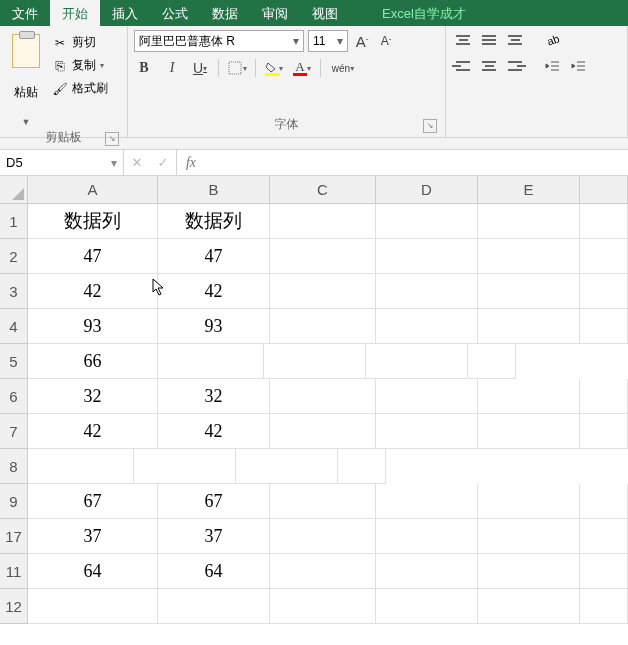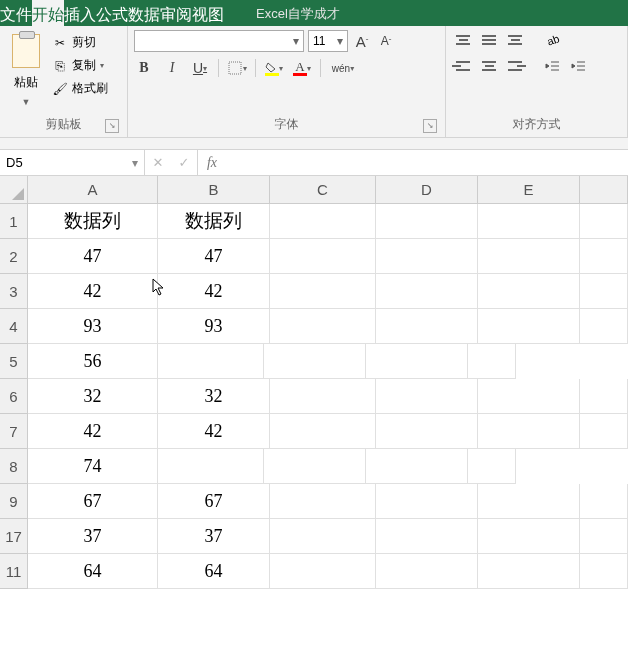--- a/index.html
+++ b/index.html
@@ -1,35 +1,35 @@
 <!DOCTYPE html>
 <html><head>
 <meta charset="utf-8">
 <style>
 * { box-sizing: border-box; margin: 0; padding: 0; font-family: "Microsoft YaHei", sans-serif; }
 body { width: 628px; height: 645px; background: #fff; overflow: hidden; font-size: 12px; }
 
 
 .menubar { background: #217346; height: 26px; display: flex; color: #fff; }
-.menubar .tab { padding: 5px 0; cursor: pointer; font-size: 16px; }
+.menubar .tab { padding: 5px 12px; cursor: pointer; font-size: 13px; }
 .menubar .tab.active { background: #f3f3f3; color: #217346; }
-.menubar .brand { padding: 5px 12px; font-size: 13px; color: #e5e5e5; margin-left: 20px; }
+.menubar .brand { padding: 5px 12px; font-size: 13px; color: #86efac; margin-left: 20px; }
 
 
 .ribbon { background: #f3f3f3; height: 112px; display: flex; border-bottom: 1px solid #d4d4d4; }
 .group { border-right: 1px solid #d4d4d4; display: flex; flex-direction: column; padding: 4px 6px 2px 6px; }
 .group-body { flex: 1; display: flex; align-items: flex-start; }
 .group-label { text-align: center; font-size: 12px; color: #666; padding: 2px 0; position: relative; }
 .group-label .launcher { position: absolute; right: 2px; bottom: 2px; width: 14px; height: 14px; border: 1px solid #aaa; font-size: 8px; line-height: 12px; text-align: center; color: #777; }
 
 
 .clip-big { display: flex; flex-direction: column; align-items: center; width: 40px; padding-top: 4px; }
 .clip-big .paste-icon { width: 28px; height: 34px; border: 1px solid #d9b36c; background: #fff8e6; position: relative; }
 .clip-big .paste-icon::before { content: ""; position: absolute; top: -4px; left: 6px; width: 14px; height: 6px; border: 1px solid #999; border-radius: 2px; background: #ddd; }
-.clip-big span { font-size: 12px; margin-top: 6px; }
+.clip-big span { font-size: 12px; margin-top: 16px; }
 .clip-small { display: flex; flex-direction: column; gap: 6px; margin-left: 6px; padding-top: 4px; }
 .clip-small .row { display: flex; align-items: center; gap: 4px; font-size: 12px; }
 .mini-icon { width: 16px; height: 16px; display: inline-flex; align-items: center; justify-content: center; }
 
 
 .font-group .row1 { display: flex; gap: 4px; margin-bottom: 6px; }
 .font-combo { width: 170px; height: 22px; border: 1px solid #ababab; background: #fff; display: flex; align-items: center; padding: 0 4px; font-size: 12px; }
 .font-combo .dd { margin-left: auto; color: #666; }
 .size-combo { width: 40px; height: 22px; border: 1px solid #ababab; background: #fff; display: flex; align-items: center; padding: 0 4px; font-size: 12px; }
 .size-combo .dd { margin-left: auto; color: #666; }
@@ -44,21 +44,21 @@
 .color-bar .bar { width:14px; height:3px; }
 
 
 .align-group .arow { display:flex; gap:4px; margin-bottom:6px; }
 .abtn { width:22px; height:20px; display:flex; flex-direction:column; justify-content:center; align-items:center; gap:2px; }
 .abtn .l { width:14px; height:2px; background:#666; }
 .abtn .l.s { width:9px; }
 
 
 .fbar-row { height: 26px; display:flex; border-bottom:1px solid #d4d4d4; background:#fff; }
-.namebox { width:145px; border-right:1px solid #d4d4d4; display:flex; align-items:center; }
+.namebox { width:124px; border-right:1px solid #d4d4d4; display:flex; align-items:center; }
 .namebox input { border:none; width:100%; padding:0 6px; font-size:13px; outline:none; }
 .namebox .dd { padding:0 6px; color:#888; }
 .fxbtns { display:flex; align-items:center; border-right:1px solid #d4d4d4; }
 .fxbtns .b { width:26px; text-align:center; color:#bbb; font-size:13px; }
 .fxlabel { width:28px; display:flex; align-items:center; justify-content:center; font-style:italic; color:#777; font-family: "Times New Roman", serif; font-size:14px; }
 .fxinput { flex:1; border:none; padding:0 6px; outline:none; font-size:13px; }
 
 
 .spacer-row { height:12px; background:#f3f3f3; border-bottom:1px solid #d4d4d4; }
 
@@ -119,20 +119,21 @@
     <div class="group-label">
       <span>剪贴板</span>
       <div class="launcher">↘</div>
     </div>
   </div>
 
   <div class="group font-group" style="width:318px">
     <div class="group-body" style="flex-direction:column;gap:0">
       <div class="row1">
         <div class="font-combo">
+          <span>阿里巴巴普惠体 R</span>
           <span class="dd">▾</span>
         </div>
         <div class="size-combo">
           <span>11</span>
           <span class="dd">▾</span>
         </div>
         <div class="grow">
             <span style="font-size:15px">A</span>
             <span style="font-size:8px;vertical-align:super">ˆ</span>
           </div>
@@ -231,23 +232,20 @@
           <svg width="16" height="16">
               <path d="M6 4h8M6 8h8M6 12h8M4 8l-3-2v4z" stroke="#555" fill="#555" stroke-width="1"></path>
             </svg>
         </div>
         <div class="abtn">
           <svg width="16" height="16">
               <path d="M6 4h8M6 8h8M6 12h8M1 6l3 2-3 2z" stroke="#555" fill="#555" stroke-width="1"></path>
             </svg>
         </div>
       </div>
-    </div>
-    <div class="group-label">
-      <span>对齐方式</span>
     </div>
   </div>
 </div>
 
 <div class="spacer-row"></div>
 
 <div class="fbar-row">
   <div class="namebox">
     <input value="D5" style="">
     <span class="dd">▾</span>
@@ -303,21 +301,21 @@
       <div class="rowhead" style="height: 35px;">4</div>
       <div class="cell" style="width: 130px; height: 35px;">93</div>
       <div class="cell" style="width: 112px; height: 35px;">93</div>
       <div class="cell" style="width: 106px; height: 35px;"></div>
       <div class="cell" style="width: 102px; height: 35px;"></div>
       <div class="cell" style="width: 102px; height: 35px;"></div>
       <div class="cell" style="width: 48px; height: 35px;"></div>
     </div>
     <div class="row">
       <div class="rowhead" style="height: 35px;">5</div>
-      <div class="cell" style="width: 130px; height: 35px;">56</div>
+      <div class="cell" style="width: 130px; height: 35px;">66</div>
       <div class="cell" style="width: 106px; height: 35px;"></div>
       <div class="cell" style="width: 102px; height: 35px;"></div>
       <div class="cell" style="width: 102px; height: 35px;"></div>
       <div class="cell" style="width: 48px; height: 35px;"></div>
     </div>
     <div class="row">
       <div class="rowhead" style="height: 35px;">6</div>
       <div class="cell" style="width: 130px; height: 35px;">32</div>
       <div class="cell" style="width: 112px; height: 35px;">32</div>
       <div class="cell" style="width: 106px; height: 35px;"></div>
@@ -329,21 +327,20 @@
       <div class="rowhead" style="height: 35px;">7</div>
       <div class="cell" style="width: 130px; height: 35px;">42</div>
       <div class="cell" style="width: 112px; height: 35px;">42</div>
       <div class="cell" style="width: 106px; height: 35px;"></div>
       <div class="cell" style="width: 102px; height: 35px;"></div>
       <div class="cell" style="width: 102px; height: 35px;"></div>
       <div class="cell" style="width: 48px; height: 35px;"></div>
     </div>
     <div class="row">
       <div class="rowhead" style="height: 35px;">8</div>
-      <div class="cell" style="width: 130px; height: 35px;">74</div>
       <div class="cell" style="width: 106px; height: 35px;"></div>
       <div class="cell" style="width: 102px; height: 35px;"></div>
       <div class="cell" style="width: 102px; height: 35px;"></div>
       <div class="cell" style="width: 48px; height: 35px;"></div>
     </div>
     <div class="row">
       <div class="rowhead" style="height: 35px;">9</div>
       <div class="cell" style="width: 130px; height: 35px;">67</div>
       <div class="cell" style="width: 112px; height: 35px;">67</div>
       <div class="cell" style="width: 106px; height: 35px;"></div>
@@ -362,17 +359,26 @@
     </div>
     <div class="row">
       <div class="rowhead" style="height: 35px;">11</div>
       <div class="cell" style="width: 130px; height: 35px;">64</div>
       <div class="cell" style="width: 112px; height: 35px;">64</div>
       <div class="cell" style="width: 106px; height: 35px;"></div>
       <div class="cell" style="width: 102px; height: 35px;"></div>
       <div class="cell" style="width: 102px; height: 35px;"></div>
       <div class="cell" style="width: 48px; height: 35px;"></div>
     </div>
+    <div class="row">
+      <div class="rowhead" style="height: 35px;">12</div>
+      <div class="cell" style="width: 130px; height: 35px;"></div>
+      <div class="cell" style="width: 112px; height: 35px;"></div>
+      <div class="cell" style="width: 106px; height: 35px;"></div>
+      <div class="cell" style="width: 102px; height: 35px;"></div>
+      <div class="cell" style="width: 102px; height: 35px;"></div>
+      <div class="cell" style="width: 48px; height: 35px;"></div>
+    </div>
   </div>
 
 <svg class="cursor" id="cursor" viewBox="0 0 14 18" style="left: 152px; top: 278px;">
   <path d="M1 1 L1 14 L4 11 L7 17 L9 16 L6 10 L11 10 Z" fill="#fff" stroke="#000" stroke-width="1"></path>
 </svg>
 
 </body></html>

